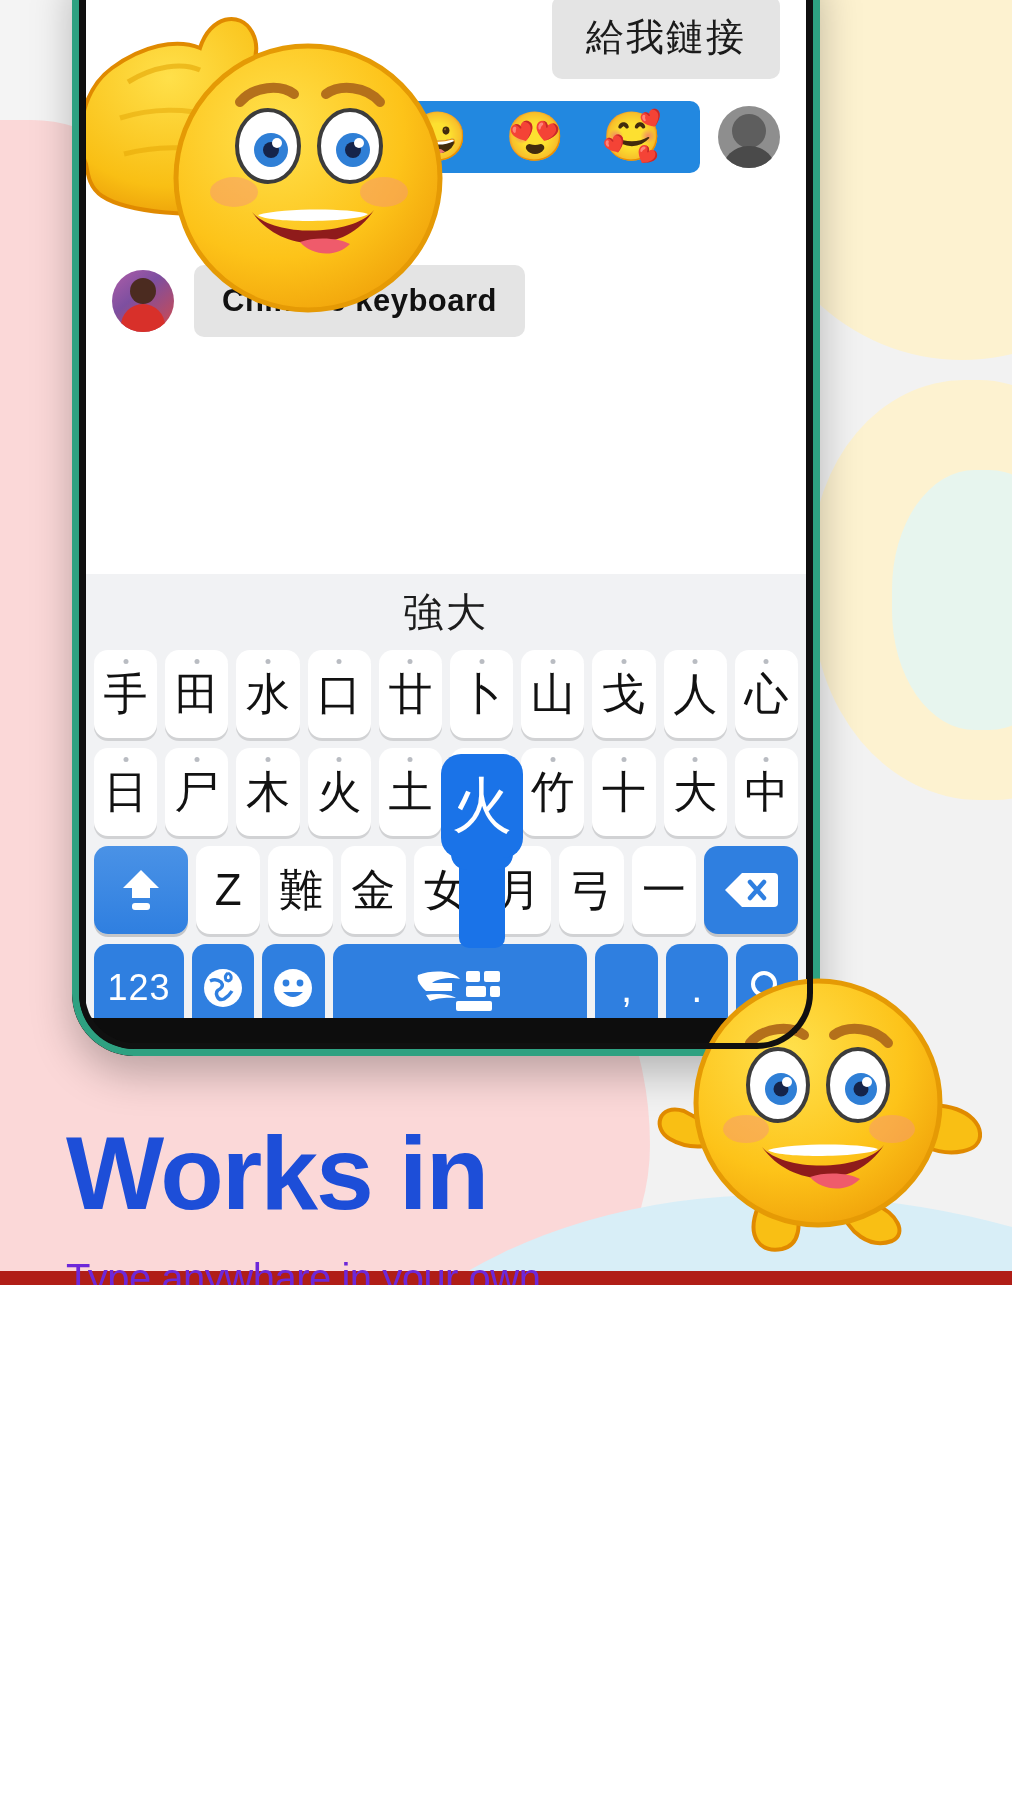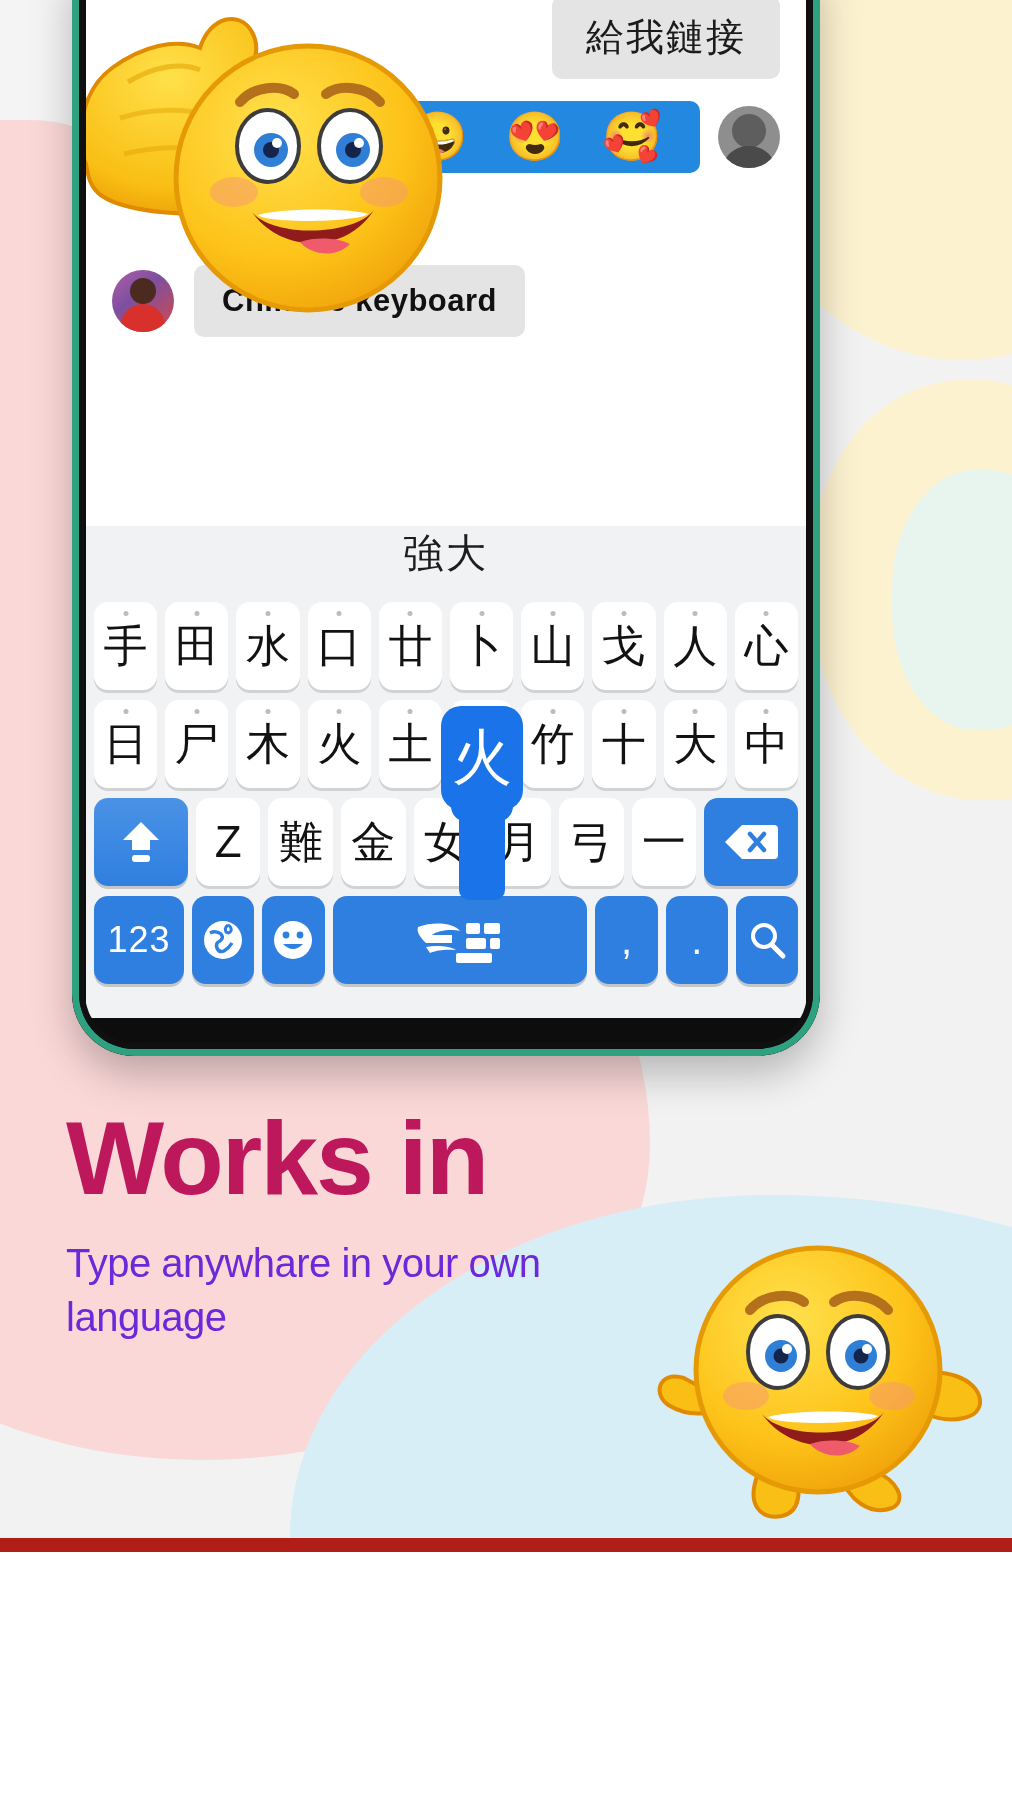--- a/index.html
+++ b/index.html
@@ -5,21 +5,21 @@
   * { box-sizing: border-box; margin: 0; padding: 0; }
   html, body {
     width: 1012px; height: 1800px;
     font-family: "Liberation Sans", sans-serif;
     overflow: hidden;
   }
 
   
   #app {
     position: relative;
-    width: 1012px; height: 1552px;
+    width: 1012px; height: 1285px;
     background: #f2f2f2;
     overflow: hidden;
   }
   .bg-layer { position: absolute; inset: 0; }
   .bg-pink {
     position: absolute;
     left: -250px; top: 760px;
     width: 900px; height: 700px;
     background: #fbd8d8;
     border-radius: 55% 45% 50% 50% / 50% 55% 45% 50%;
@@ -186,21 +186,23 @@
   
   #keyboard {
     background: #f1f2f4;
     padding: 0 0 10px 0;
     height: 492px;
     position: relative;
   }
   #suggestions {
     height: 76px;
     display: flex;
+    align-items: center;
     background: #f1f2f4;
+    margin-top: 48px;
   }
   .suggestion {
     flex: 1 1 0;
     text-align: center;
     font-size: 40px;
     color: #1d1d1d;
     letter-spacing: 3px;
   }
   .krow {
     display: flex;
@@ -274,22 +276,23 @@
   #copy {
     position: absolute;
     left: 66px; top: 1108px;
     width: 620px;
     z-index: 3;
   }
   #headline {
     font-size: 104px;
     line-height: .98;
     font-weight: bold;
-    color: #be185d;
+    color: #1d4ed8;
     letter-spacing: -2px;
+    margin-top: 15px;
   }
   #subhead {
     margin-top: 26px;
     font-size: 40px;
     line-height: 1.35;
     color: #6d28d9;
     letter-spacing: -.5px;
   }
 </style>
 </head>

